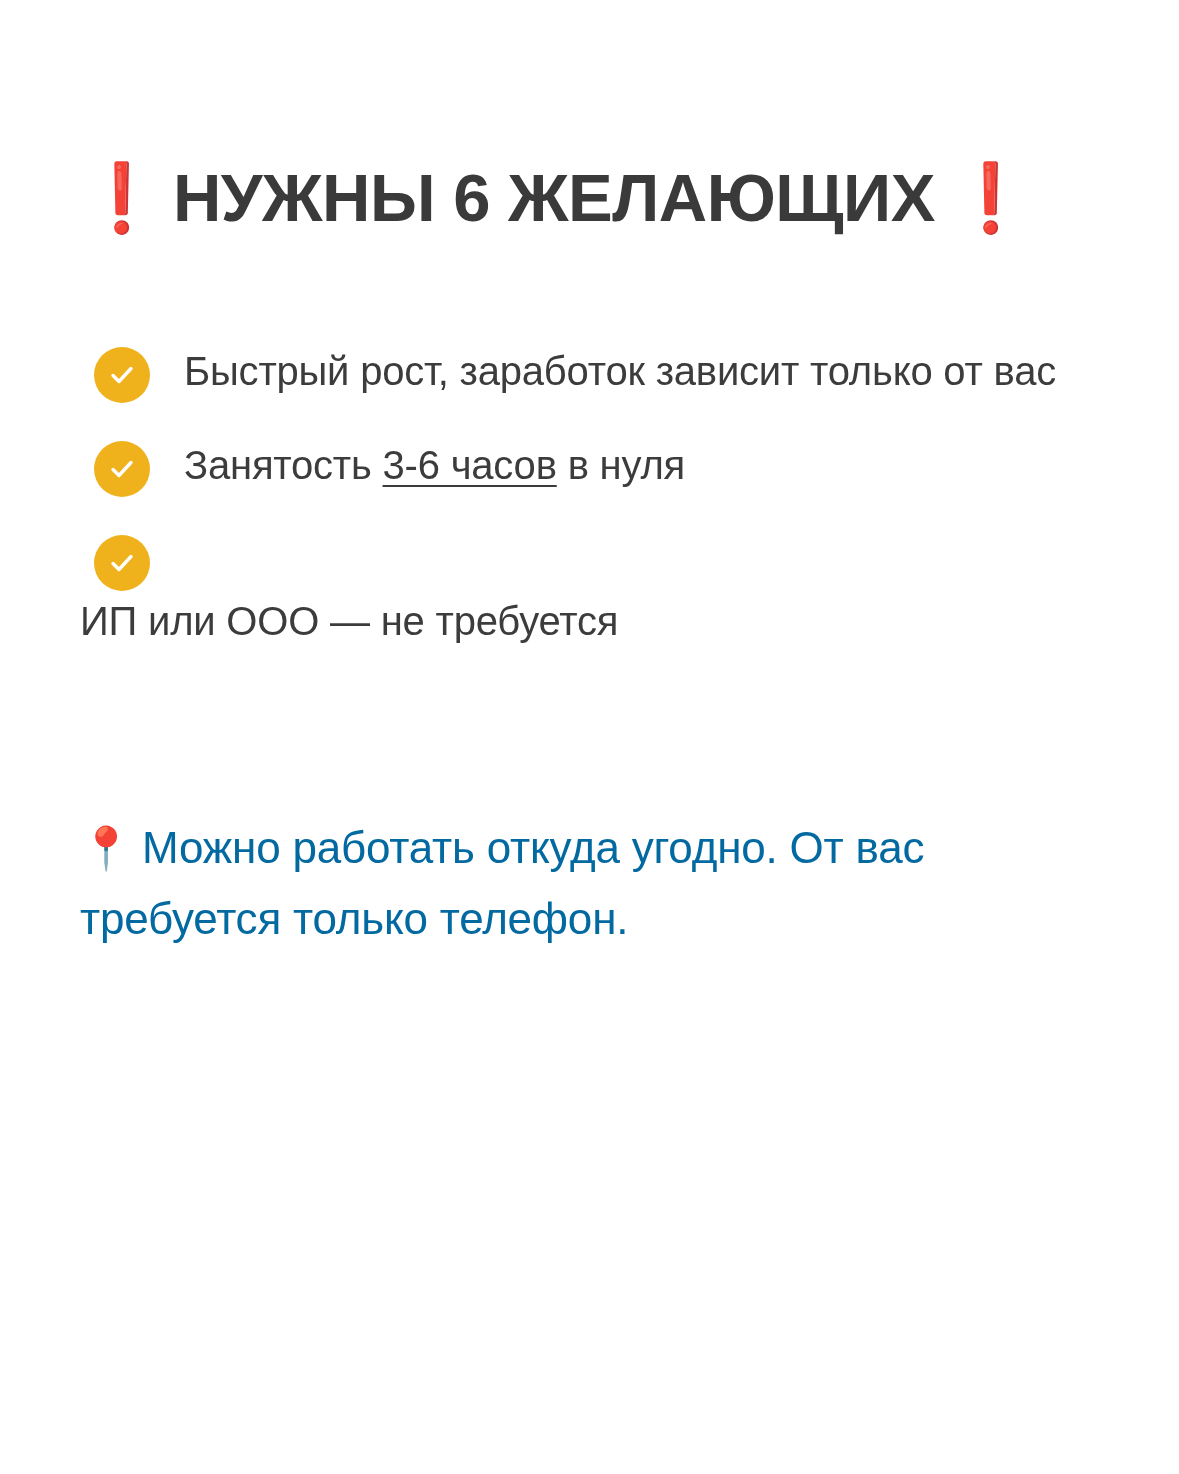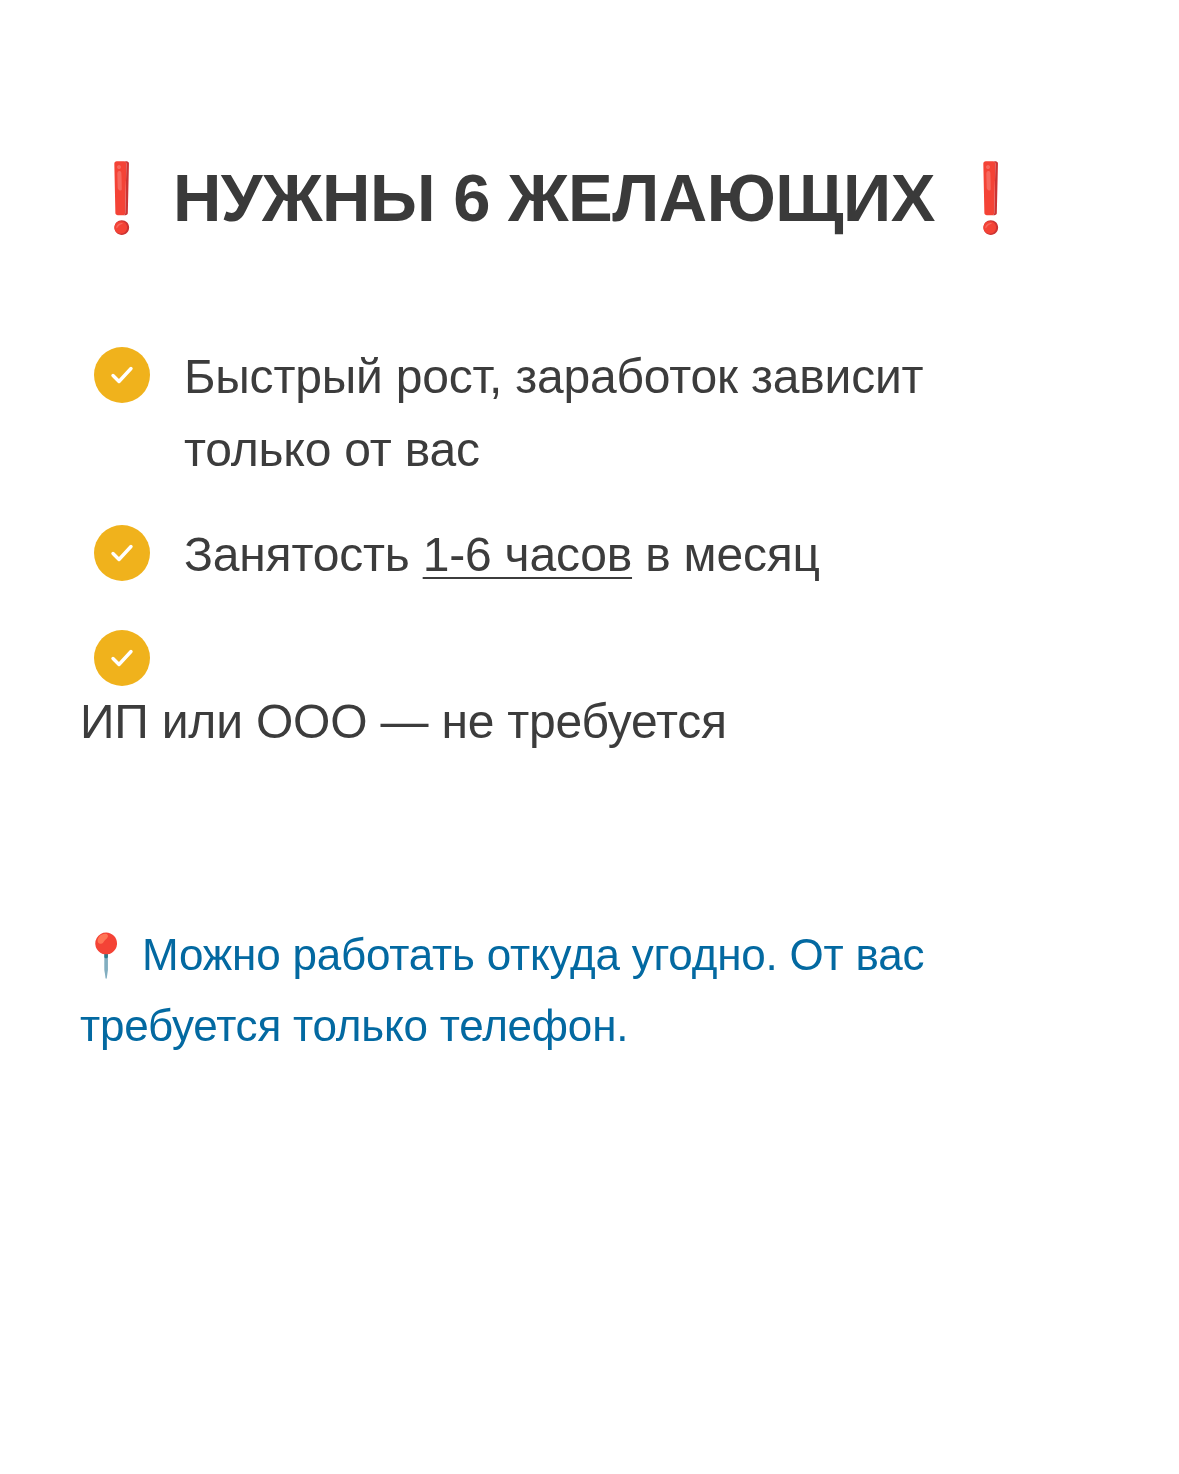--- a/index.html
+++ b/index.html
@@ -80,21 +80,21 @@
     margin: 6px 34px 0 14px;
     position: relative;
   }
   .check-badge svg {
     position: absolute;
     left: 50%;
     top: 50%;
     transform: translate(-50%, -50%);
   }
   .bullet-text {
-    font-size: 48px;
+    font-size: 40px;
     line-height: 1.52;
     color: #3c3c3c;
     max-width: 880px;
     letter-spacing: -0.2px;
   }
   .bullet-text .underlined {
     text-decoration: underline;
     text-decoration-thickness: 2px;
     text-underline-offset: 6px;
   }
@@ -133,21 +133,21 @@
       </span>
       <span class="bullet-text"><span>Быстрый рост, заработок зависит только от вас</span></span>
     </li>
 
     <li class="bullet">
       <span class="check-badge">
         <svg width="30" height="30" viewBox="0 0 30 30" aria-hidden="true">
           <path d="M6 15.5 L12 21.5 L24 8.5" fill="none" stroke="#ffffff" stroke-width="3.4" stroke-linecap="round" stroke-linejoin="round"></path>
         </svg>
       </span>
-      <span class="bullet-text"><span>Занятость </span><span class="underlined">1-6 часов</span><span> в месяц</span></span>
+      <span class="bullet-text"><span>Занятость </span><span class="underlined">3-6 часов</span><span> в нуля</span></span>
     </li>
 
     <li class="bullet">
       <span class="check-badge">
         <svg width="30" height="30" viewBox="0 0 30 30" aria-hidden="true">
           <path d="M6 15.5 L12 21.5 L24 8.5" fill="none" stroke="#ffffff" stroke-width="3.4" stroke-linecap="round" stroke-linejoin="round"></path>
         </svg>
       </span>
       <span class="bullet-text"><span>ИП или ООО — не требуется</span></span>
     </li>

